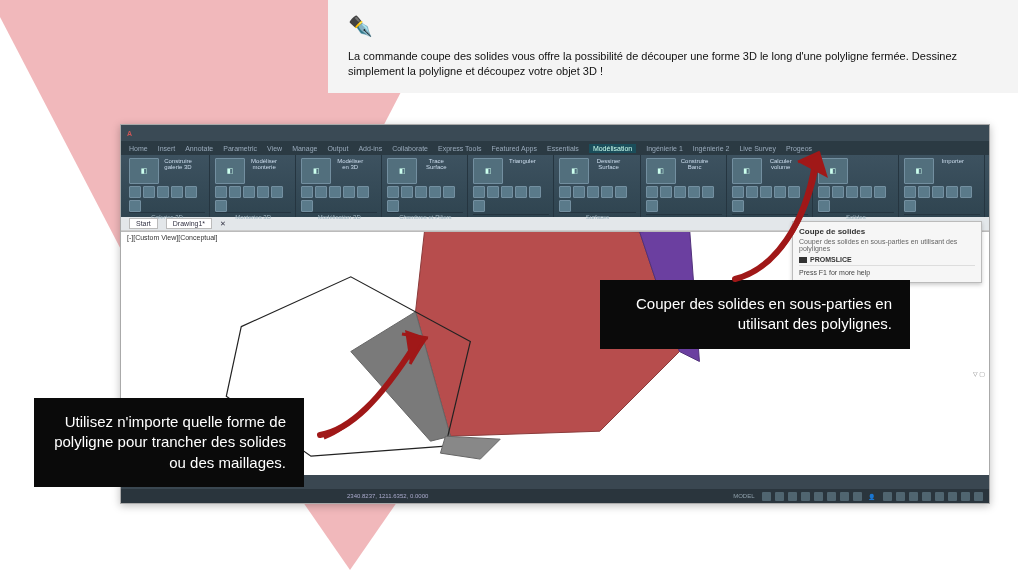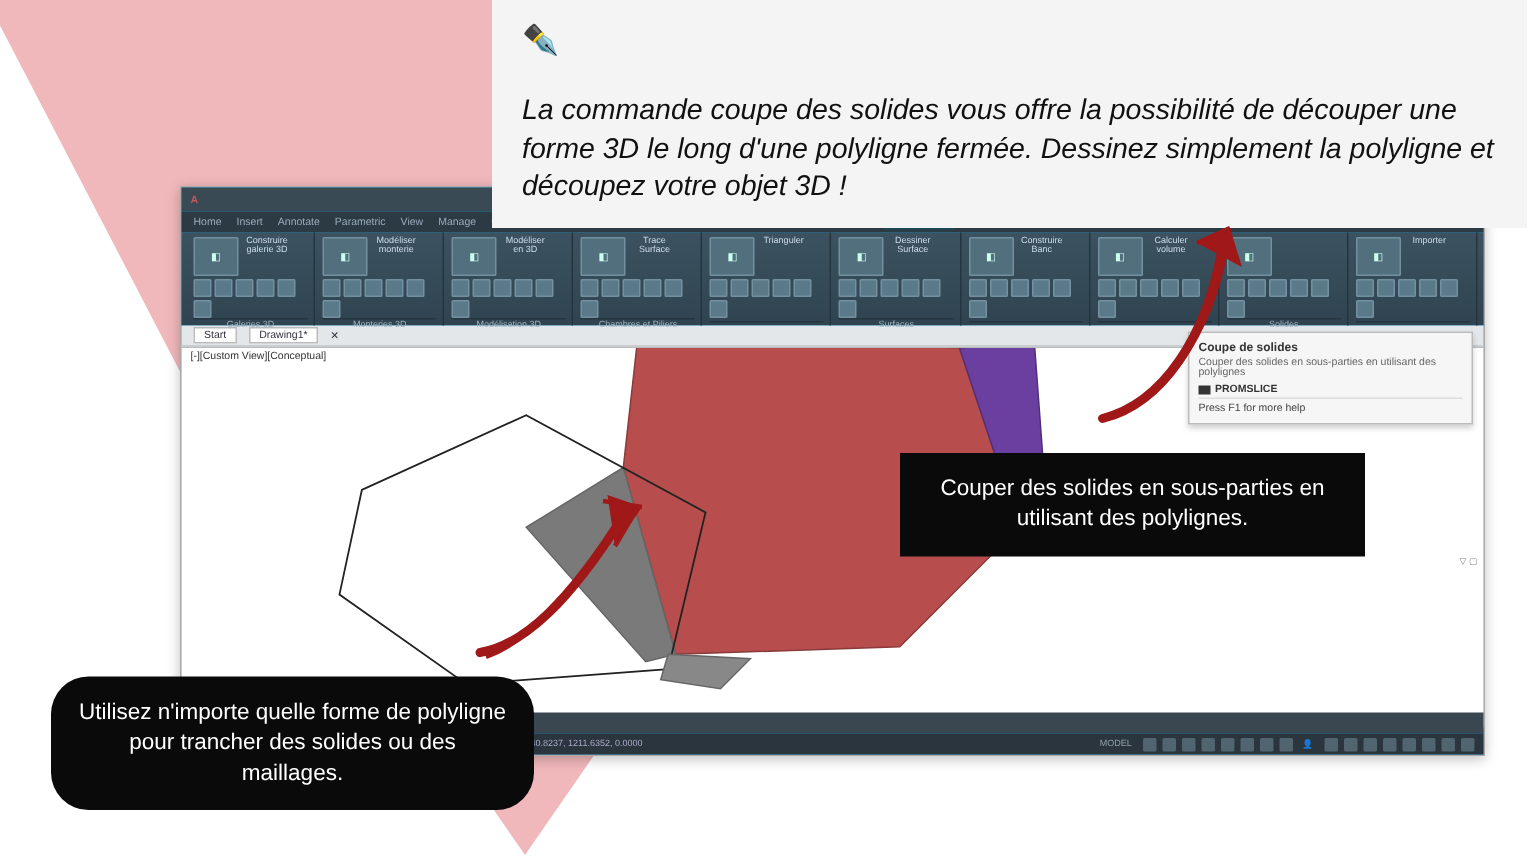--- a/index.html
+++ b/index.html
@@ -41,30 +41,30 @@
     z-index: 5;
   }
   .header-title {
     font-size: 22px; font-weight: 700;
     color: #111;
     display: flex; align-items: center;
     gap: 10px;
   }
   .pen-icon { font-size: 20px; }
   .header-desc {
-    font-size: 19px; color: #111;
-    margin-top: 22px; line-height: 1.35; font-style: italic;
+    font-size: 11px; color: #111;
+    margin-top: 11px; line-height: 1.35;
   }
 
   
   .cad {
     position: absolute;
     top: 124px; left: 120px;
     width: 870px; height: 380px;
-    background: #0ea5e9;
+    background: #c4b5fd;
     border: 1px solid #aaa;
     box-shadow: 0 2px 8px rgba(0,0,0,.25);
     z-index: 3;
   }
   .cad-menubar {
     height: 16px; background: #3a4a55;
     display: flex; align-items: center;
     font-size: 7px; color: #bcc;
     padding: 0 6px; gap: 10px;
   }
@@ -150,26 +150,25 @@
   .tooltip-panel .tt-title { font-weight:700; font-size:8px; margin-bottom:2px; }
   .tooltip-panel .tt-sub { color:#666; margin-bottom:4px; }
   .tooltip-panel .tt-cmd { font-weight:700; margin-top:3px; display:flex;align-items:center;gap:3px;}
   .tt-cmd::before{content:"";width:8px;height:6px;background:#333;display:inline-block;}
   .tooltip-panel .tt-help { margin-top:2px; color:#444; border-top:1px solid #ddd; padding-top:3px;}
 
   
   .callout {
     position:absolute;
     background:#0a0a0a; color:#fff;
-    font-size:15px; text-align:center;
+    font-size:15px; text-align:right;
     padding:14px 18px; line-height:1.35;
     z-index:6;
-    margin-top:22px;
-  }
-  .callout.left { top:429px; left:34px; width:322px;border-radius:25px; }
+  }
+  .callout.left { top:398px; left:34px; width:270px; }
   .callout.right { top:280px; left:600px; width:310px; }
 
   
   .arrow { position:absolute; z-index:6; }
   .arrow svg { overflow:visible; }
   .arrow.left { top:320px; left:310px; width:150px; height:120px; }
   .arrow.right { top:144px; left:720px; width:130px; height:140px; }
 
   .viewcube-label{position:absolute;top:260px;right:18px;font-size:7px;color:#aaa;}
   .tri-sm{position:absolute;top:138px;right:4px;font-size:6px;color:#888;}

